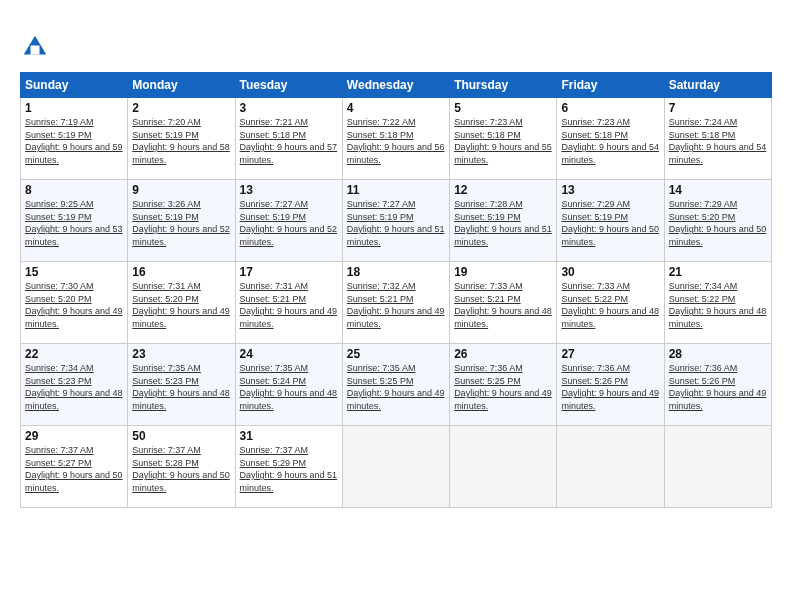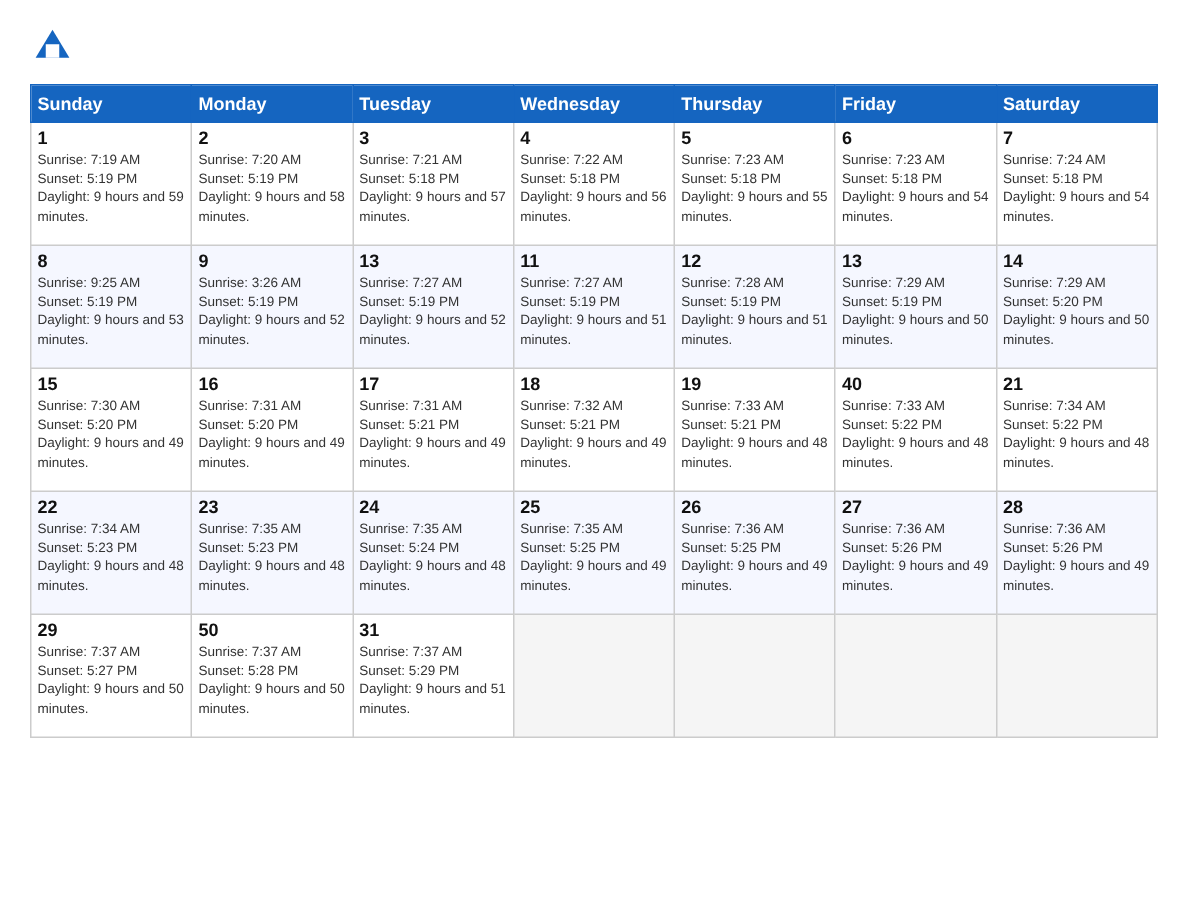--- a/index.html
+++ b/index.html
@@ -7,21 +7,21 @@
       font-family: Arial, sans-serif;
       background: #fff;
       width: 792px;
       height: 612px;
       overflow: hidden;
     }
     .page {
       width: 792px;
       min-height: 612px;
       background: #fff;
-      padding: 16px 20px 10px 20px;
+      padding: 32px 20px 10px 20px;
     }
     .header {
       display: flex;
       justify-content: space-between;
       align-items: flex-start;
       margin-bottom: 10px;
     }
     .logo {
       display: flex;
       align-items: center;
@@ -92,20 +92,21 @@
       font-size: 12px;
       font-weight: bold;
       display: block;
       margin-bottom: 1px;
       color: #111;
     }
     .day-info {
       font-size: 9px;
       color: #333;
       line-height: 1.4;
+      text-decoration: underline;
     }
     .empty-cell {
       background: #f5f5f5 !important;
     }
   </style>
 </head>
 <body>
 
 <div class="page">
   <div class="header">
@@ -289,21 +290,21 @@
           </td>
           <td>
             <span class="day-num">19</span>
           <div class="day-info">
             <span>Sunrise: 7:33 AM</span><br>
             <span>Sunset: 5:21 PM</span><br>
             <span>Daylight: 9 hours and 48 minutes.</span>
           </div>
           </td>
           <td>
-            <span class="day-num">40</span>
+            <span class="day-num">30</span>
           <div class="day-info">
             <span>Sunrise: 7:33 AM</span><br>
             <span>Sunset: 5:22 PM</span><br>
             <span>Daylight: 9 hours and 48 minutes.</span>
           </div>
           </td>
           <td>
             <span class="day-num">21</span>
           <div class="day-info">
             <span>Sunrise: 7:34 AM</span><br>

